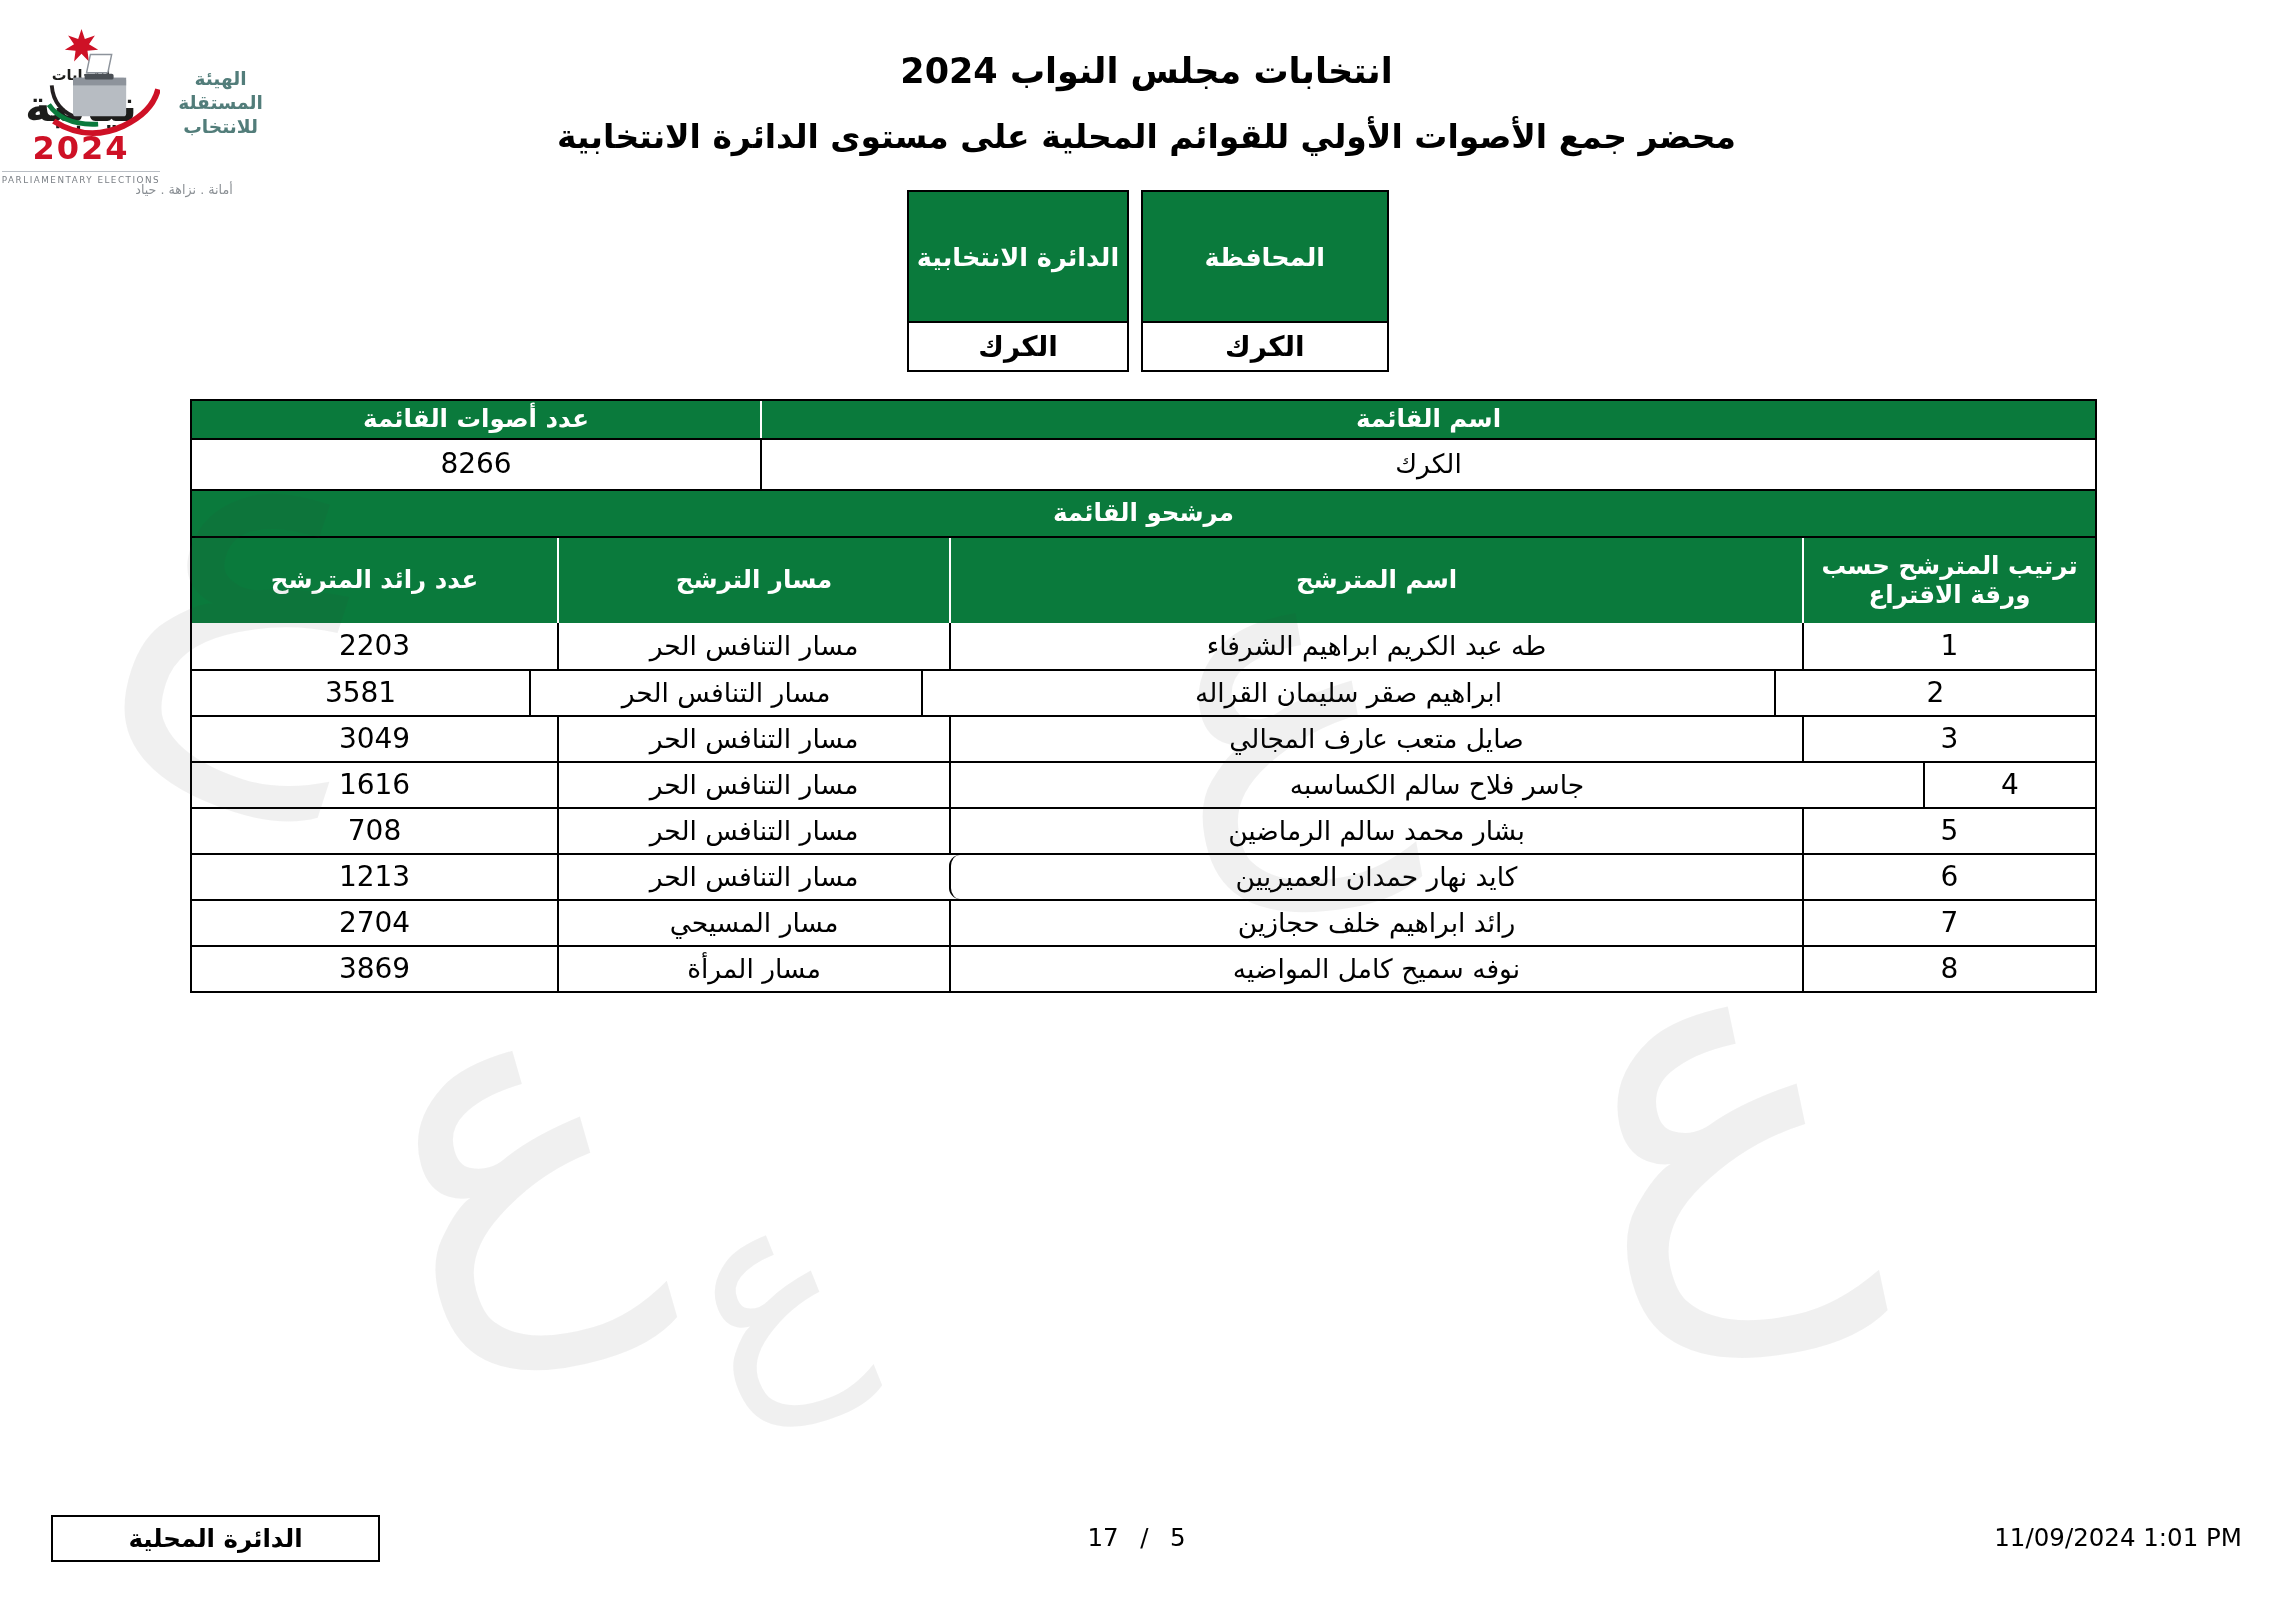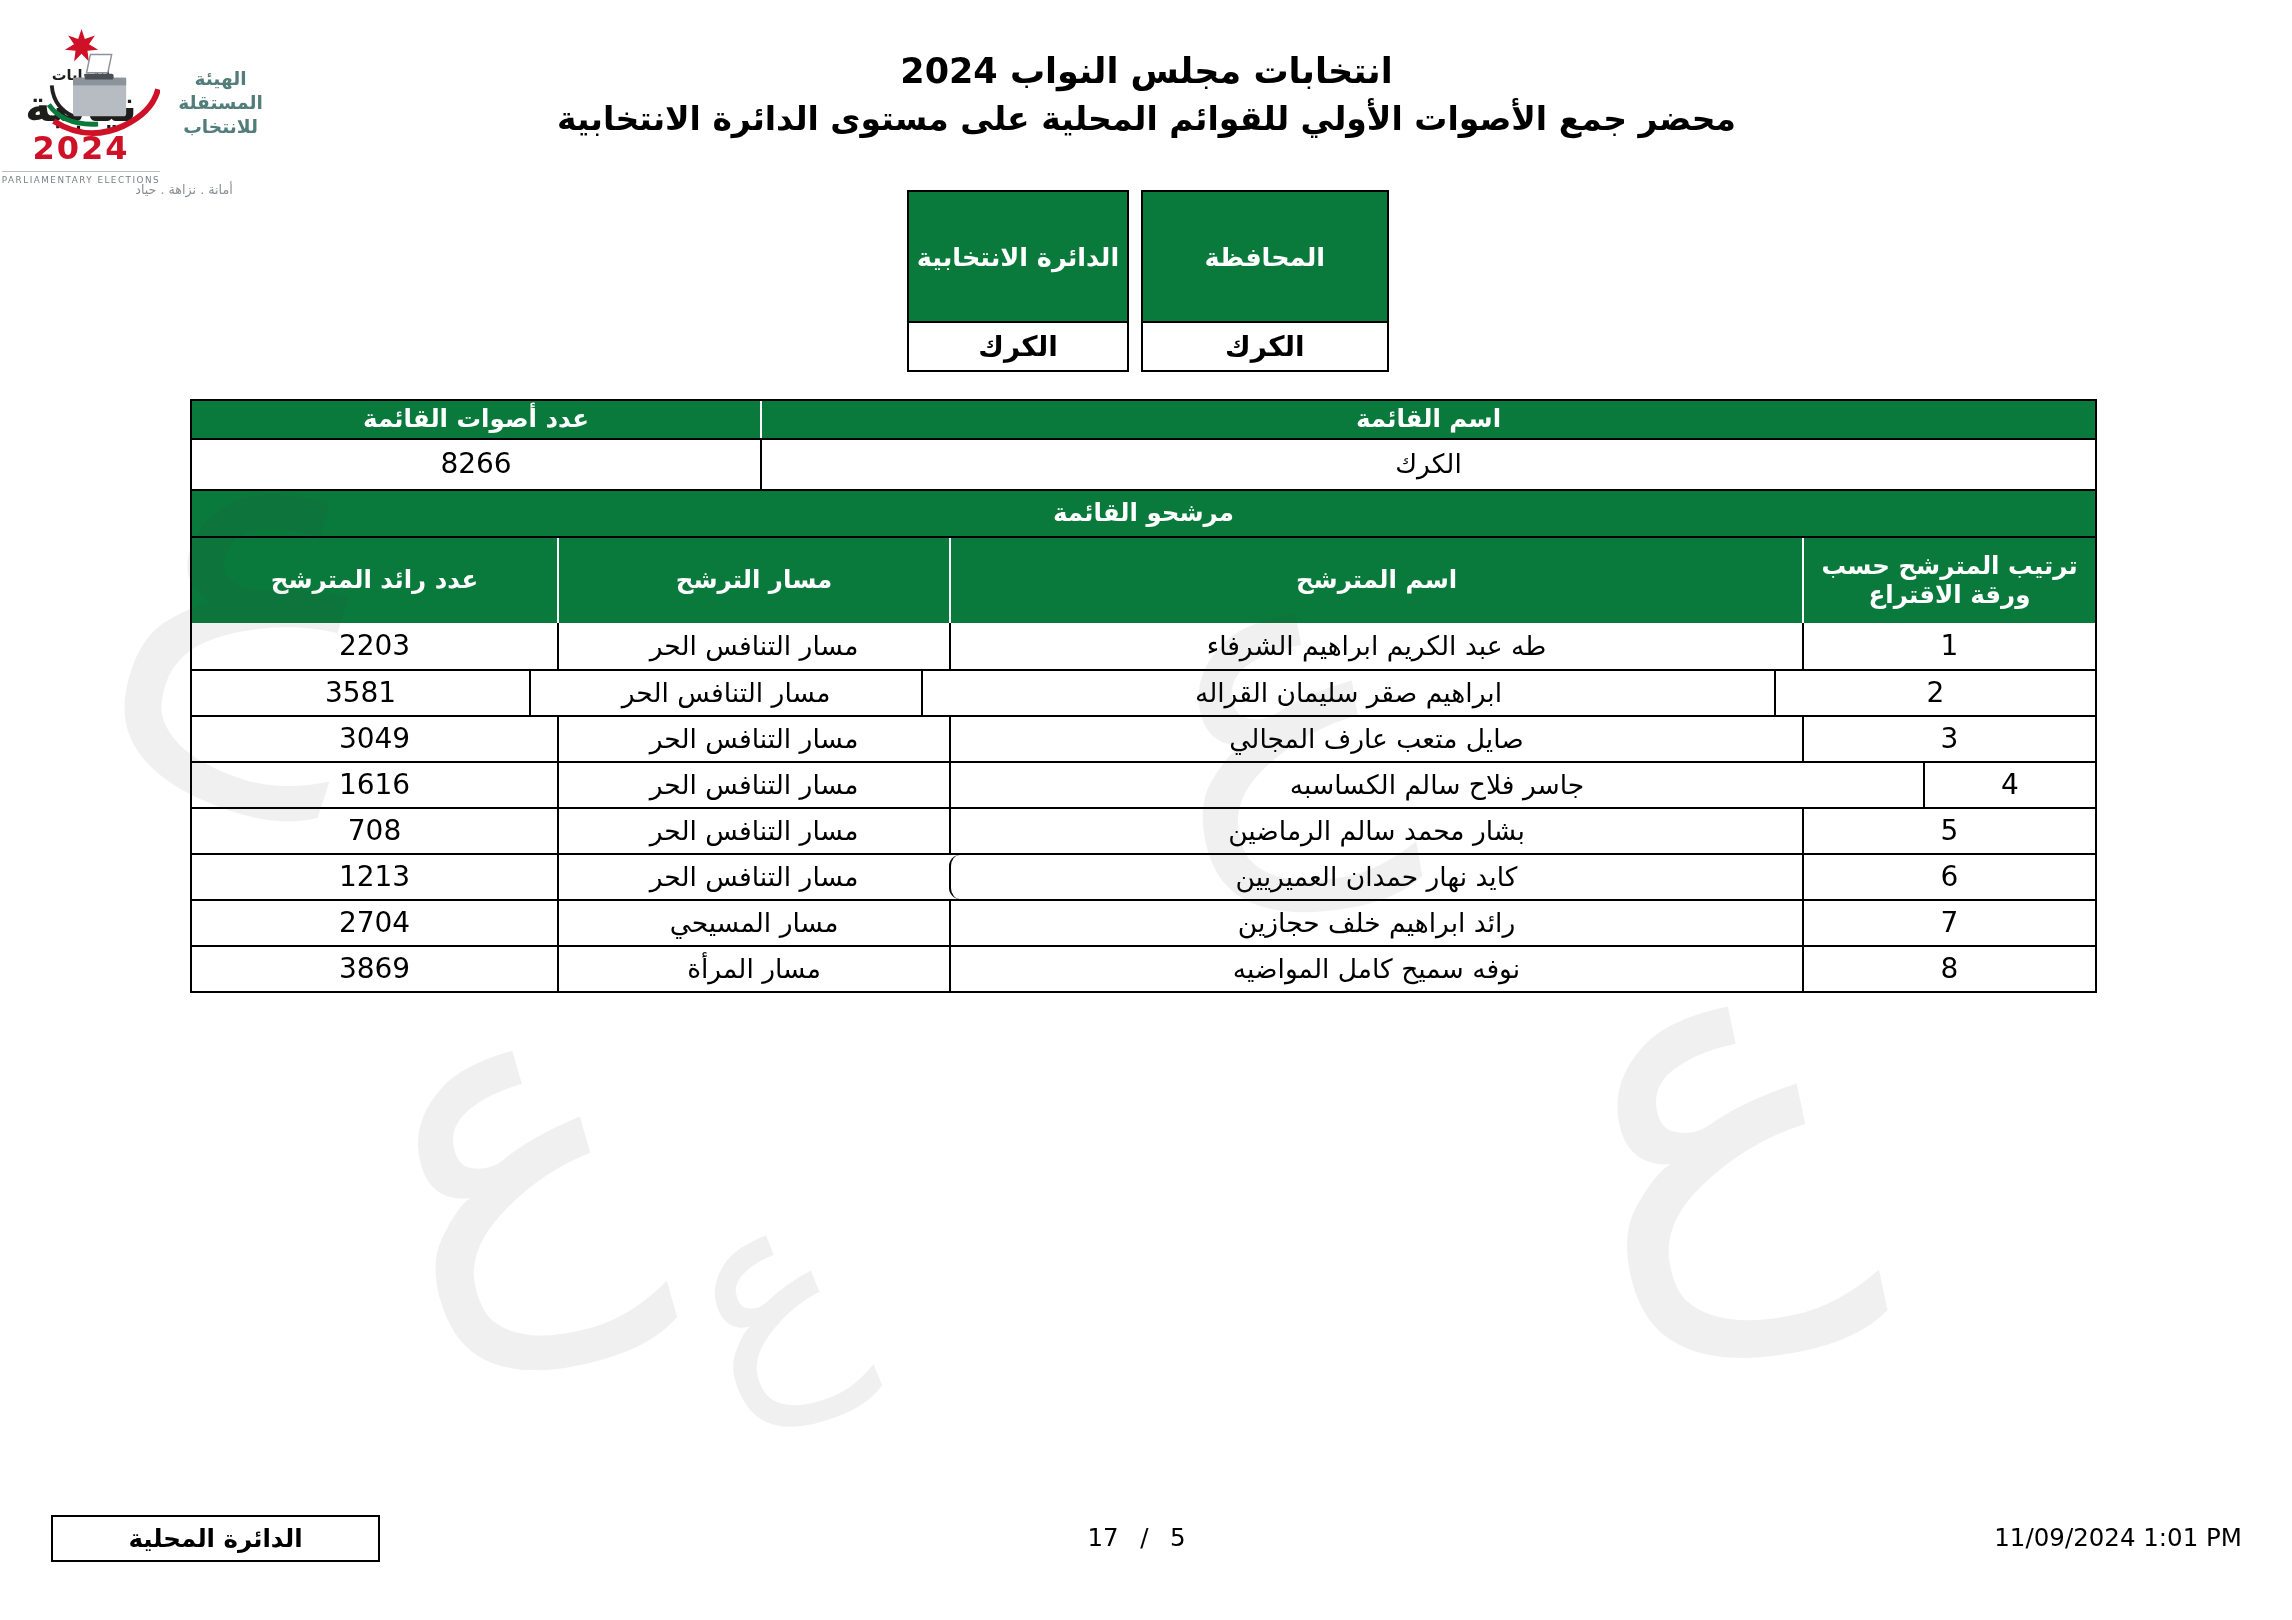--- a/index.html
+++ b/index.html
@@ -29,21 +29,21 @@
   
   #title-block {
     left: 0; top: 51px; width: 100%;
     text-align: center;
     z-index: 2;
   }
   #title-block .title {
     font-size: 35px; font-weight: bold; color: #000; direction: rtl;
   }
   #title-block .subtitle {
-    font-size: 33px; font-weight: bold; color: #000; direction: rtl; margin-top: 8px;
+    font-size: 33px; font-weight: bold; color: #000; direction: rtl; margin-top: 26px;
   }
 
   
   #iec-logo { left: 44px; top: 47px; width: 240px; height: 152px; z-index: 2; }
   #iec-logo .iec-text {
     position: absolute; right: 0; top: 19.6px; width: 127px;
     text-align: center; color: #527d7a; font-weight: bold;
     font-size: 18.6px; line-height: 1.3; direction: rtl;
   }
   #iec-logo .iec-tagline {

